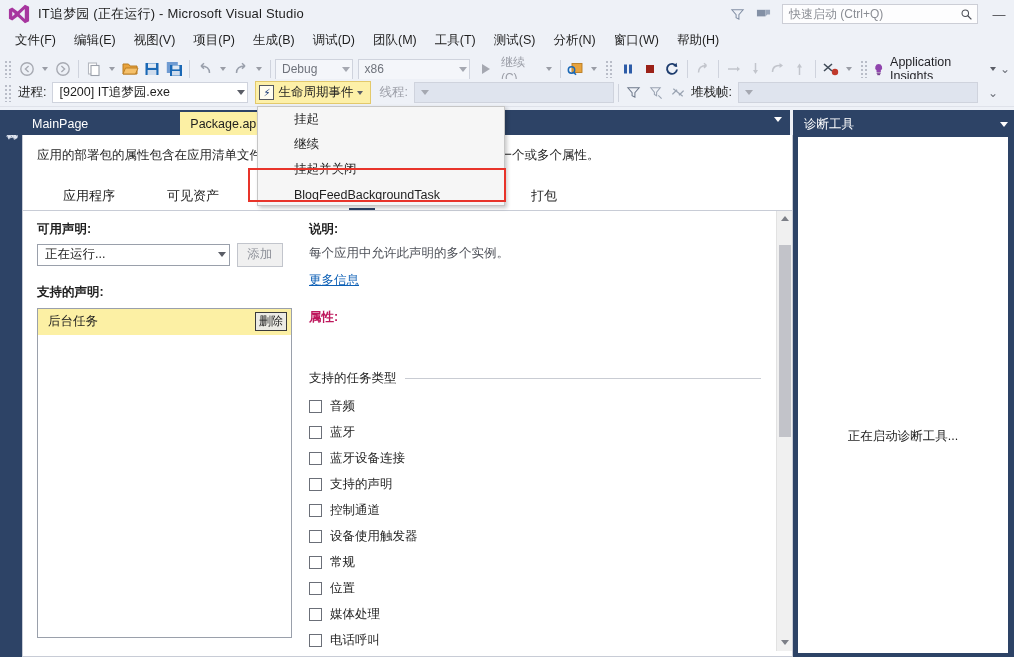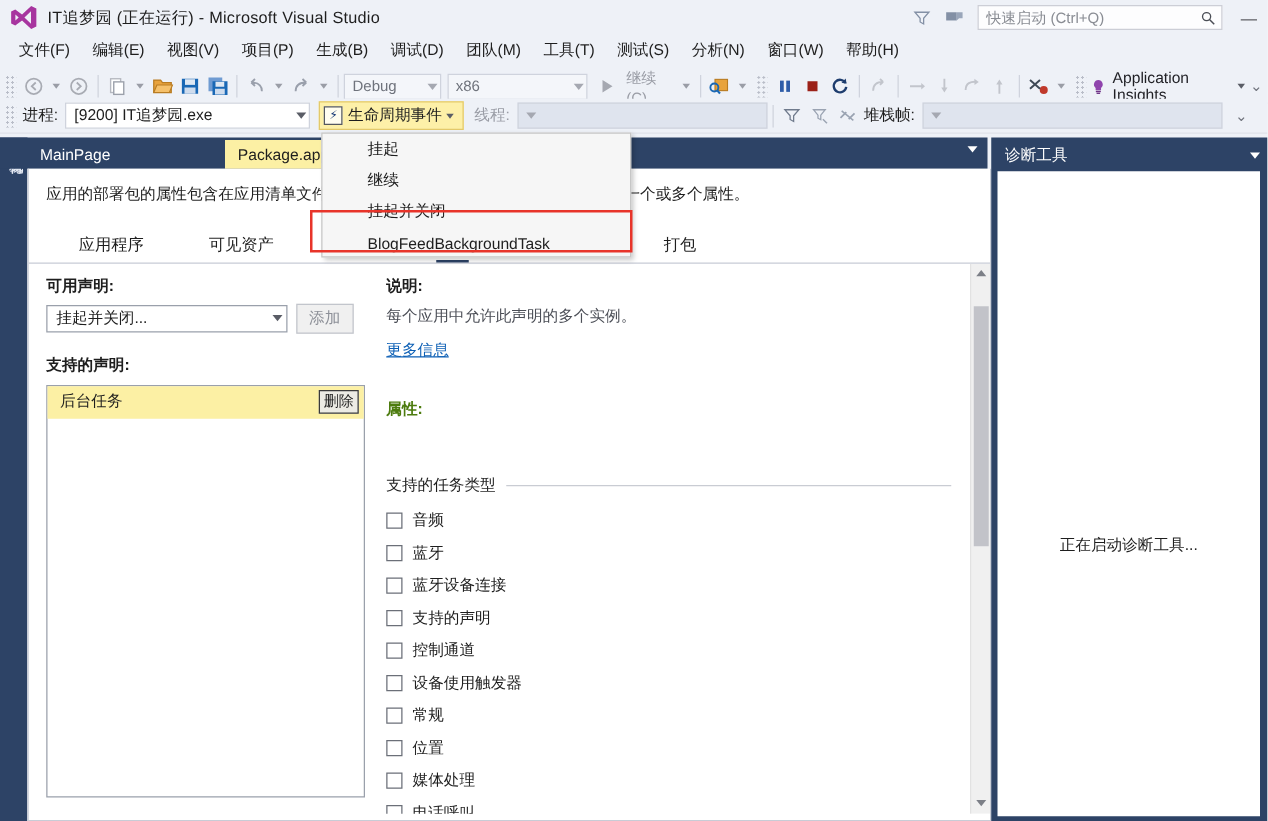--- a/index.html
+++ b/index.html
@@ -169,21 +169,21 @@
     padding: 0 4px 0 10px; font-size: 12.5px; color: #1e1e1e;
   }
   .btn-del {
     margin-left: auto; width: 32px; height: 19px; background: #ecebe4; border: 1px solid #3a3a3a;
     font-size: 12px; display: flex; align-items: center; justify-content: center; color: #1e1e1e;
   }
 
   .desc-title { font-size: 12.5px; font-weight: bold; color: #1e1e1e; margin-bottom: 6px; }
   .desc-p { font-size: 12.5px; color: #4c4f57; line-height: 1.55; margin-bottom: 9px; max-width: 450px; }
   .desc-link { font-size: 12.5px; color: #0c5fb5; text-decoration: underline; display: inline-block; margin-bottom: 14px; }
-  .props-title { font-size: 12.5px; font-weight: bold; color: #4d7c0f; margin: 16px 0 8px 0; }
+  .props-title { font-size: 12.5px; font-weight: bold; color: #be185d; margin: 6px 0 8px 0; }
   .group-head { display: flex; align-items: center; gap: 8px; margin-bottom: 6px; max-width: 452px; margin-top: 44px; }
   .group-head .gtxt { font-size: 12.5px; color: #1e1e1e; white-space: nowrap; }
   .group-head .gline { flex: 1; height: 1px; background: #c9ccd3; }
   .cbrow { display: flex; align-items: center; gap: 8px; height: 26px; }
   .cbox { width: 13px; height: 13px; border: 1px solid #6b6f78; background: #ffffff; flex: none; }
   .cbtext { font-size: 12.5px; color: #1e1e1e; }
 
   .vscroll {
     position: absolute; right: 0; top: 0; width: 16px; height: 440px; background: #f0f0f0;
     border-left: 1px solid #e2e2e2;
@@ -485,21 +485,21 @@
       <span class="mtab">内容 URI</span>
       <span class="mtab">打包</span>
     </div>
 
     <div class="panes">
 
       <div class="pane-left">
         <div class="fieldlabel">可用声明:</div>
         <div class="select-row">
           <div class="select-box">
-            <span class="cval">挂起并关闭...</span>
+            <span class="cval">正在运行...</span>
             <span class="tri-dn"></span>
           </div>
           <div class="btn-add">添加</div>
         </div>
 
         <div class="fieldlabel" style="margin-top:17px">支持的声明:</div>
         <div class="listbox">
           <div class="list-item-sel">
             <span>后台任务</span>
             <span class="btn-del">删除</span>

